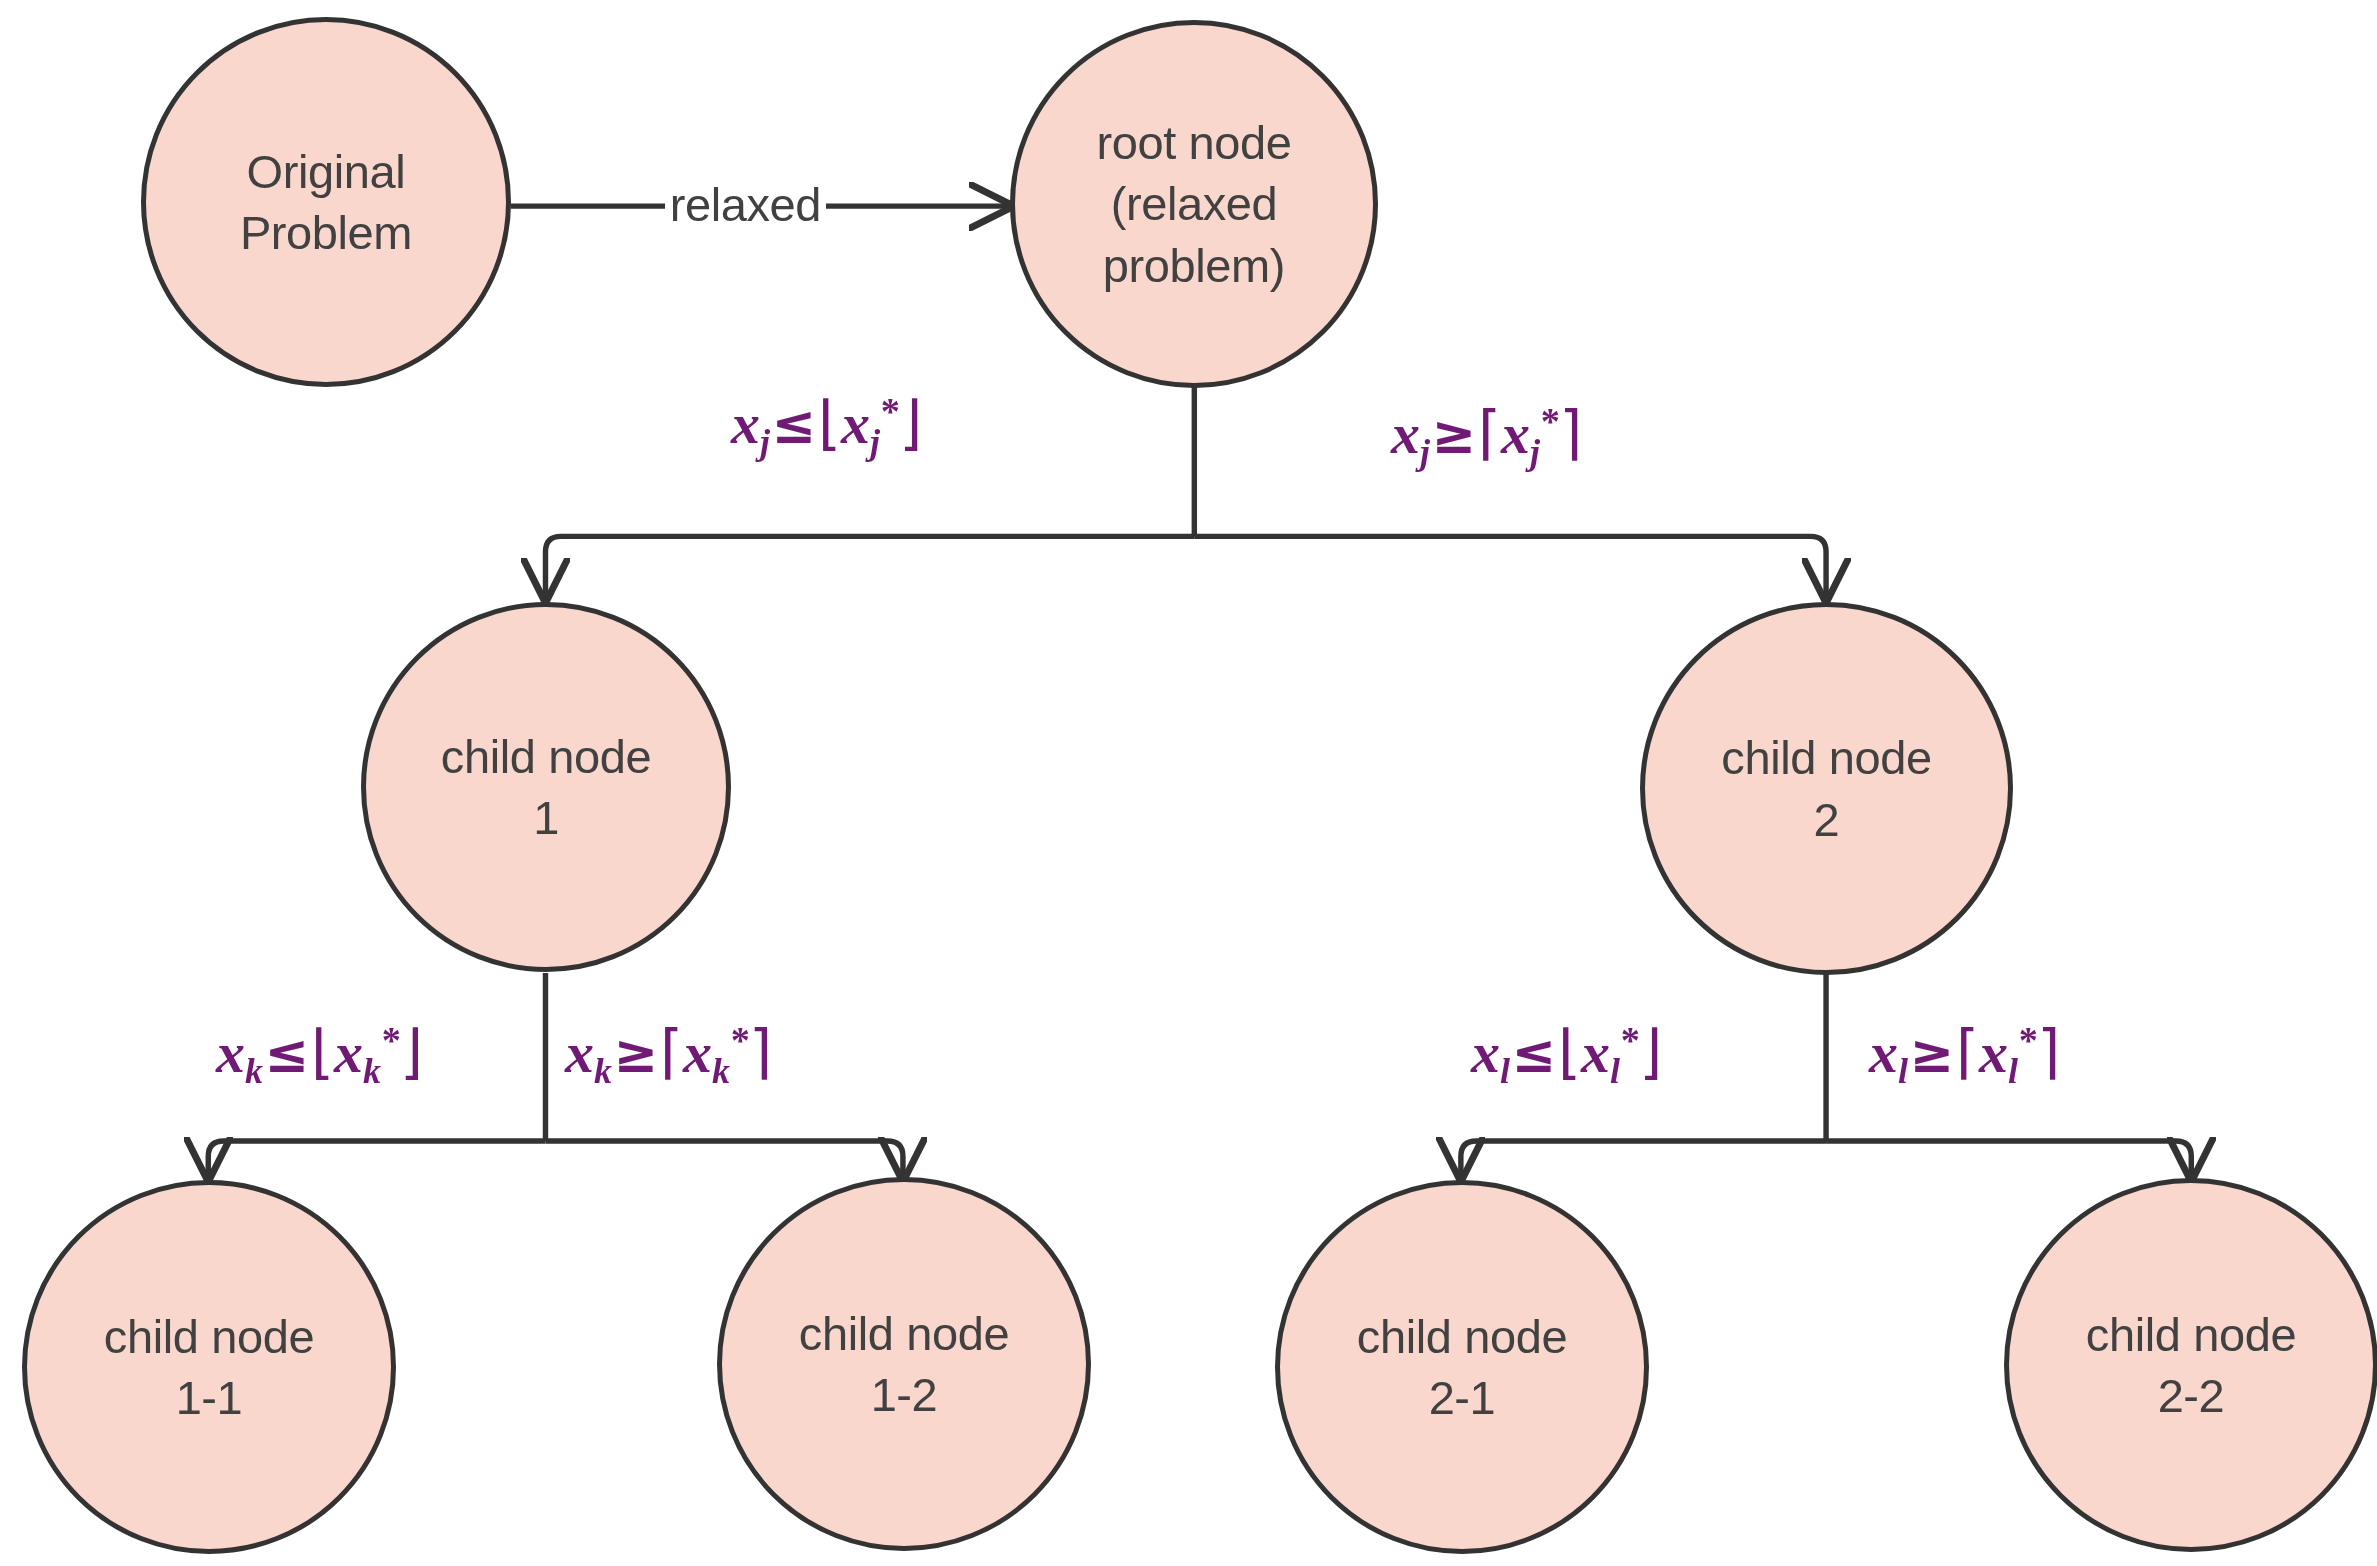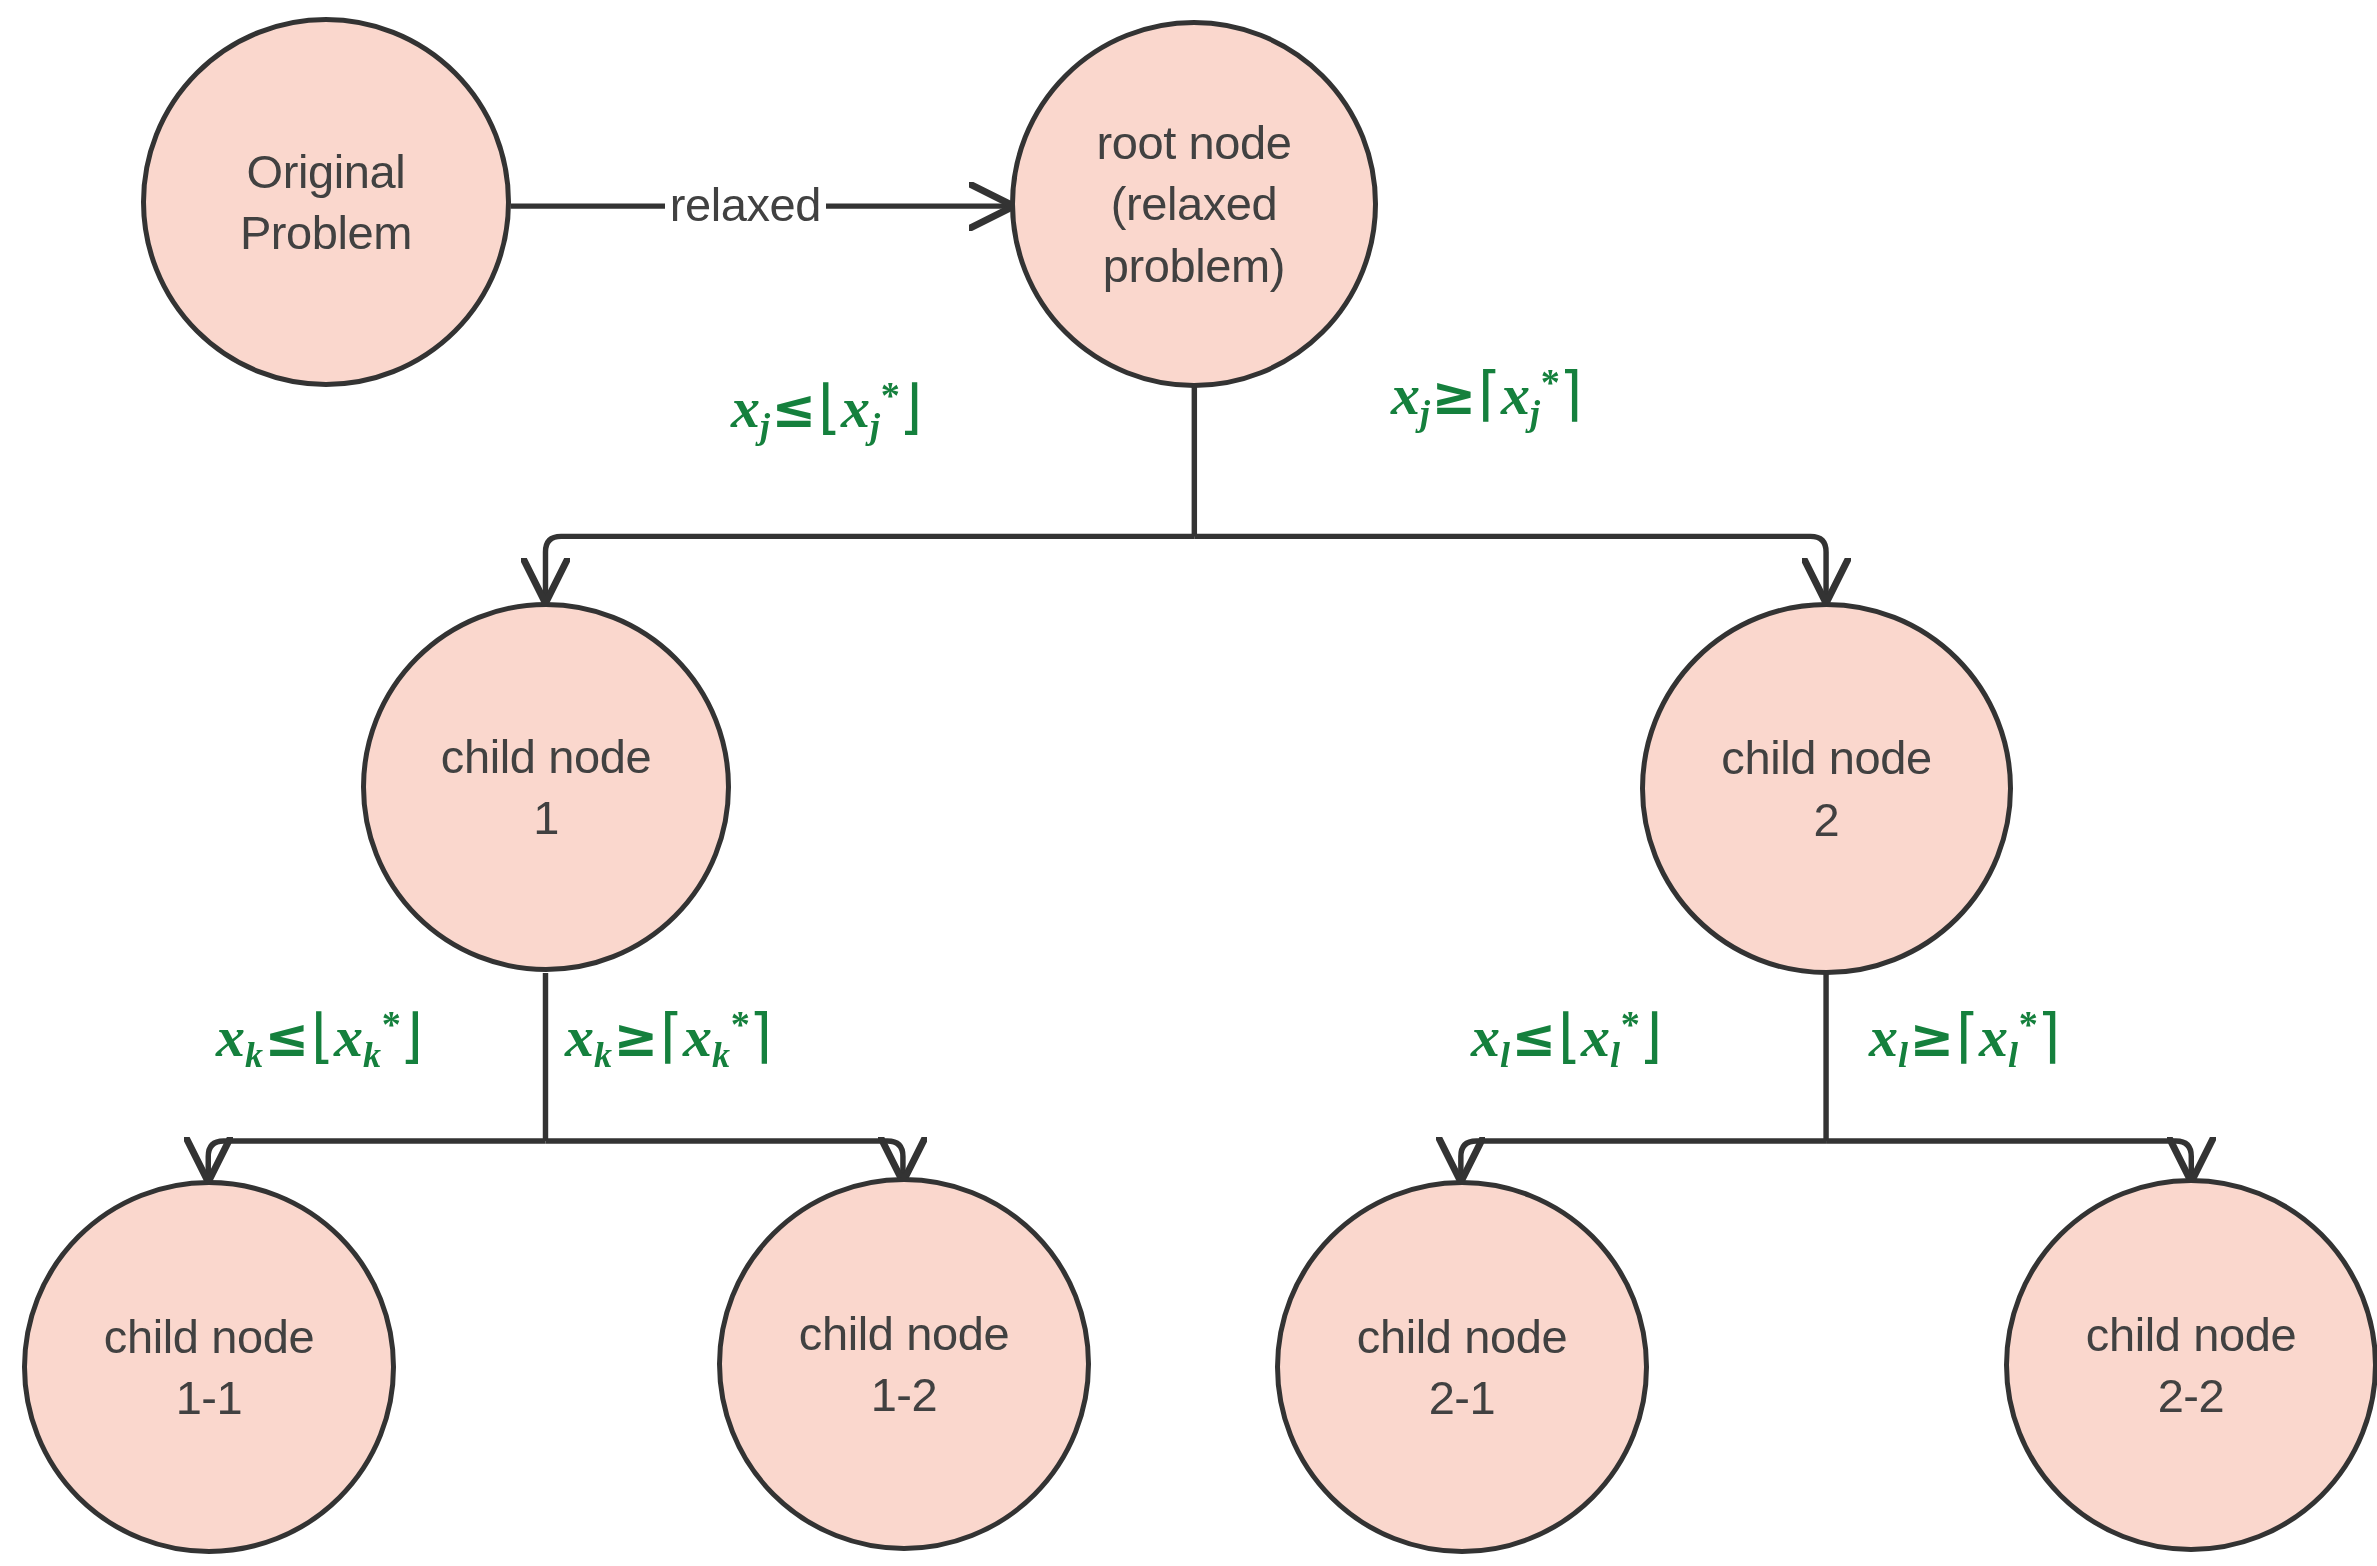--- a/index.html
+++ b/index.html
@@ -39,25 +39,26 @@
     font-size: 47px;
     line-height: 1.30;
     letter-spacing: -0.4px;
   }
   .node .label-inner {
     width: 86%;
     white-space: pre-line;
   }
   .mlabel {
     position: absolute;
-    color: #15803d;
+    color: #701a75;
     font-family: "Liberation Serif", serif;
     font-size: 58px;
     white-space: nowrap;
     font-weight: 700;
+    margin-top: 16px;
   }
   .mlabel i {
     font-style: italic;
   }
   .mlabel sub {
     font-style: italic;
     font-size: 0.62em;
     vertical-align: baseline;
     position: relative;
     top: 0.30em;
@@ -160,21 +161,21 @@
     <span class="label-inner">child node
 2-2</span>
   </div>
 
   <div class="edge-label" style="left:665px; top:177px;">relaxed</div>
 
   <div class="mlabel" style="left:731px; top:372px;">
     <i>x</i><sub>j</sub><span class="rel">≤</span><span class="brk">⌊</span><i>x</i><sub>j</sub><span class="sup-star">*</span><span class="brk">⌋</span>
   </div>
 
-  <div class="mlabel" style="left:1391px; top:359px;">
+  <div class="mlabel" style="left:1391px; top:382px;">
     <i>x</i><sub>j</sub><span class="rel">≥</span><span class="brk">⌈</span><i>x</i><sub>j</sub><span class="sup-star">*</span><span class="brk">⌉</span>
   </div>
 
   <div class="mlabel" style="left:216px; top:1001px;">
     <i>x</i><sub>k</sub><span class="rel">≤</span><span class="brk">⌊</span><i>x</i><sub>k</sub><span class="sup-star">*</span><span class="brk">⌋</span>
   </div>
 
   <div class="mlabel" style="left:565px; top:1001px;">
     <i>x</i><sub>k</sub><span class="rel">≥</span><span class="brk">⌈</span><i>x</i><sub>k</sub><span class="sup-star">*</span><span class="brk">⌉</span>
   </div>

